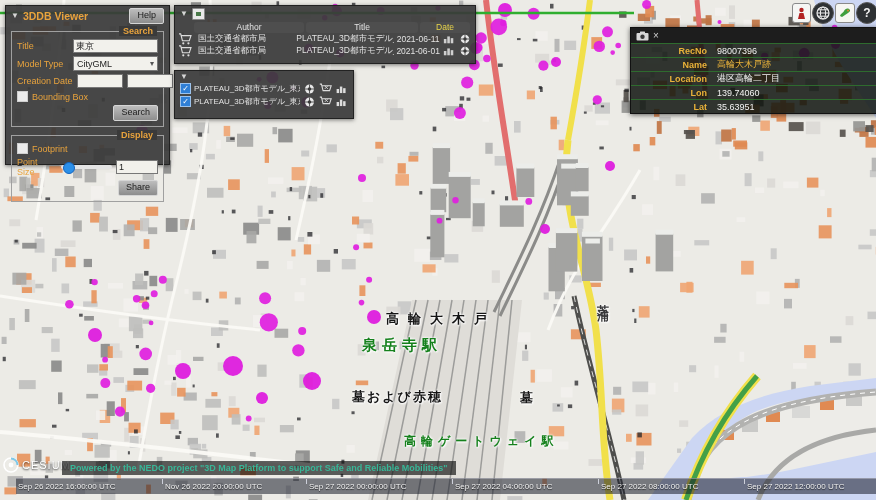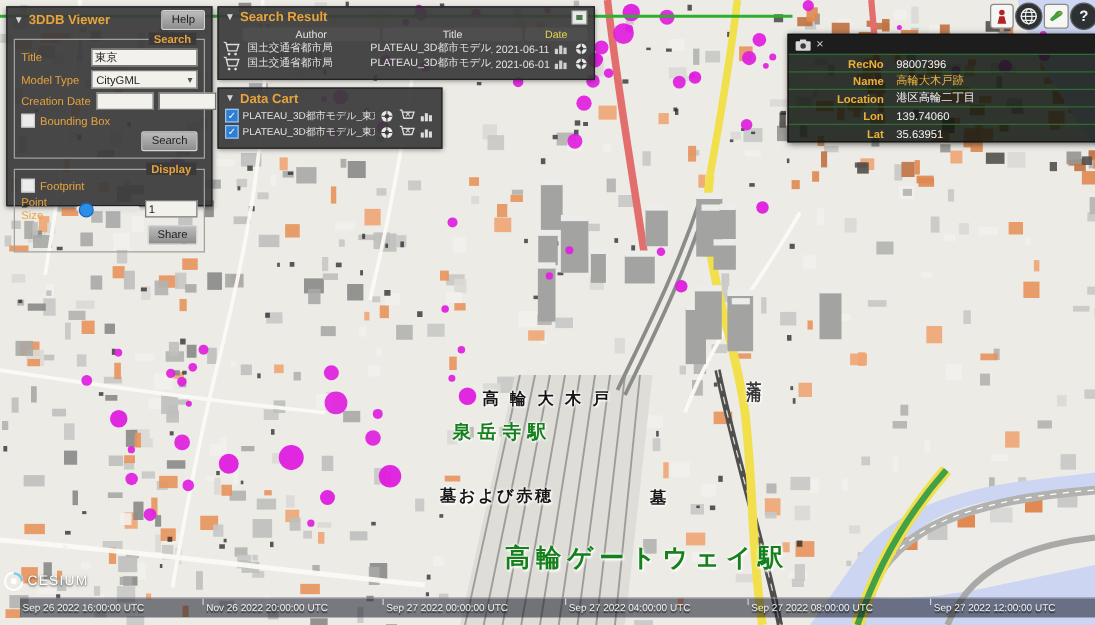--- a/index.html
+++ b/index.html
@@ -7,21 +7,21 @@
        font-family:"Liberation Sans",sans-serif;user-select:none;}
   #map-svg{position:absolute;left:0;top:0;}
 
   
   .lbl{position:absolute;font-weight:bold;white-space:nowrap;
        text-shadow:0 0 2px #fff,0 0 3px #fff,1px 1px 2px #fff;}
   #lbl-okido{left:386px;top:310px;font-size:13px;letter-spacing:9px;color:#151515;}
   #lbl-sengakuji{left:362px;top:336px;font-size:15px;letter-spacing:5px;color:#15801c;}
   #lbl-graves{left:352px;top:388px;font-size:13px;letter-spacing:2px;color:#151515;}
   #lbl-grave2{left:520px;top:389px;font-size:13px;color:#151515;}
-  #lbl-gateway{left:404px;top:433px;font-size:20px;letter-spacing:5px;color:#15801c;}
+  #lbl-gateway{left:404px;top:433px;font-size:12px;letter-spacing:5px;color:#15801c;}
   #lbl-shibaura{left:594px;top:294px;font-size:12px;color:#38383a;writing-mode:vertical-rl;
                 letter-spacing:5px;}
 
   
   .panel{position:absolute;background:rgba(58,58,58,.93);border:1px solid #222;
          color:#ddd;box-shadow:0 1px 4px rgba(0,0,0,.5);}
   .phead{display:flex;align-items:center;gap:4px;padding:2px 5px 1px;}
   .tri{font-size:8px;color:#d6d6d6;line-height:8px;}
   .ptitle{flex:1;color:#e8a33d;font-weight:bold;font-size:10.5px;}
   .btn{background:linear-gradient(#bdbdbd,#8d8d8d);border:1px solid #d5d5d5;
@@ -1040,21 +1040,20 @@
       </div>
       <div class="btnrow">
         <span class="btn">Share</span>
       </div>
     </div>
   </div>
 
   <div class="panel" id="search-result-panel">
     <div class="phead">
       <span class="tri">▼</span>
-      <span class="ptitle">Search Result</span>
       <span class="exp-icon">
           <i></i>
         </span>
     </div>
     <div class="srch-head">
       <span class="hcell h-author">Author</span>
       <span class="hcell h-title">Title</span>
       <span class="hcell h-date">Date</span>
     </div>
     <div class="srow">
@@ -1095,21 +1094,20 @@
         <circle cx="8" cy="7" r="5" fill="#e8e8e8"></circle>
           <circle cx="8" cy="7" r="2" fill="#3a3a3a"></circle>
         <path d="M8 2v10 M3 7h10" stroke="#3a3a3a" stroke-width="1"></path>
       </svg>
     </div>
   </div>
 
   <div class="panel" id="data-cart-panel">
     <div class="phead">
       <span class="tri">▼</span>
-      <span class="ptitle">Data Cart</span>
     </div>
     <div class="crow">
       <span class="cb on">✓</span>
       <span class="c-label">PLATEAU_3D都市モデル_東京都…</span>
       <svg class="icon14" style="width:13px" viewBox="0 0 16 14">
         <circle cx="8" cy="7" r="5.5" fill="#e8e8e8"></circle>
           <circle cx="8" cy="7" r="2.2" fill="#3a3a3a"></circle>
         <path d="M8 1.5v11 M2.5 7h11" stroke="#3a3a3a" stroke-width="1"></path>
       </svg>
       <svg class="icon14" style="width:13px" viewBox="0 0 16 14">
@@ -1195,20 +1193,21 @@
   <div class="tbtn" id="tb-help">?</div>
 
   <div id="credit-logo">
     <svg width="16" height="16" viewBox="0 0 16 16">
       <circle cx="8" cy="8" r="7" fill="none" stroke="#fff" stroke-width="1.6"></circle>
       <path d="M8 1.5 A6.5 6.5 0 0 1 14.5 8" fill="none" stroke="#7ec8e8" stroke-width="2"></path>
       <circle cx="8" cy="8" r="2.4" fill="#fff"></circle>
     </svg>
     <span>CESIUM</span>
   </div>
+  <div id="attribution">Powered by the NEDO project "3D Map Platform to support Safe and Reliable Mobilities"</div>
 
   <div id="timeline">
     <div class="tickmark" style="left:146px"></div>
     <div class="tickmark" style="left:290px"></div>
     <div class="tickmark" style="left:436px"></div>
     <div class="tickmark" style="left:582px"></div>
     <div class="tickmark" style="left:728px"></div>
     <span class="tick" style="left:2px">Sep 26 2022 16:00:00 UTC</span>
     <span class="tick" style="left:149px">Nov 26 2022 20:00:00 UTC</span>
     <span class="tick" style="left:293px">Sep 27 2022 00:00:00 UTC</span>

